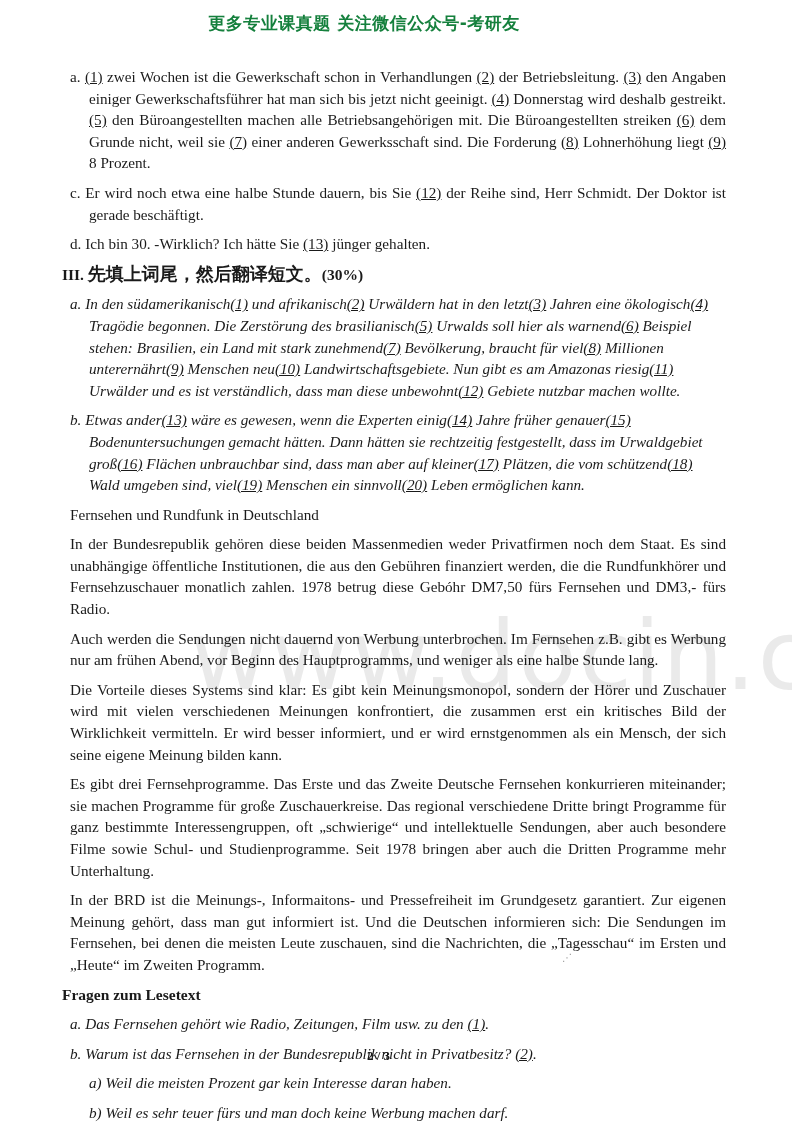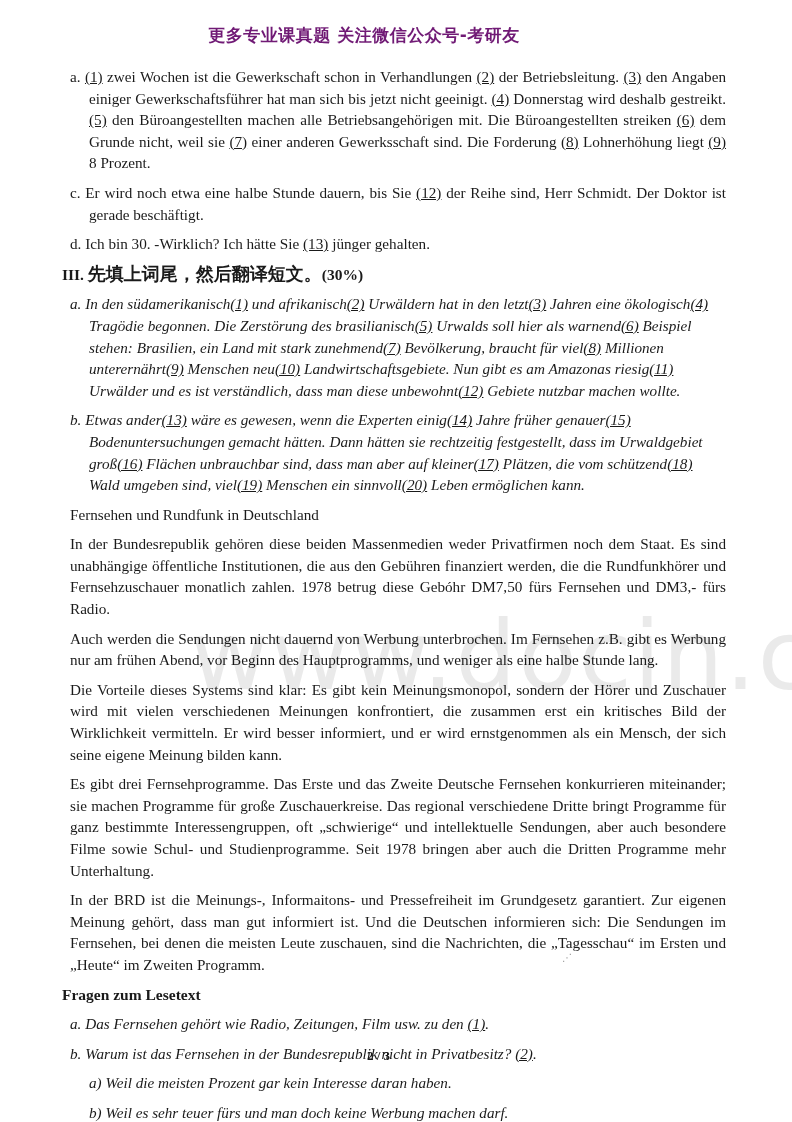--- a/index.html
+++ b/index.html
@@ -1,20 +1,20 @@
 <!DOCTYPE html>
 <html><head>
 <meta charset="utf-8">
 <style>
   html, body { margin: 0; padding: 0; background: #ffffff; }
   body { width: 792px; height: 1122px; position: relative; overflow: hidden;
          font-family: "Liberation Serif", "DejaVu Serif", serif; color: #1a1a1a; }
-  .banner { position: absolute; top: 24px; left: 0; width: 728px; text-align: center;
+  .banner { position: absolute; top: 12px; left: 0; width: 728px; text-align: center;
             font-family: "DejaVu Sans", "Liberation Sans", sans-serif; font-weight: bold;
-            font-size: 17px; color: #701a75; letter-spacing: 0.5px; }
+            font-size: 17px; color: #15803d; letter-spacing: 0.5px; }
   .content { position: absolute; top: 58px; left: 62px; width: 672px;
              font-size: 15.2px; line-height: 21.6px; }
   .p { margin: 8px; text-align: justify; }
   .item { padding-left: 19px; text-indent: -19px; }
   .sub { padding-left: 19px; }
   .left { text-align: left; font-style: italic; }
   .heading { font-weight: bold; font-size: 15.5px; margin: 0; }
   .heading .cn { font-family: "DejaVu Sans", sans-serif; font-size: 18px; }
   u { text-decoration: underline; }
   .watermark { position: absolute; top: 600px; left: 190px; font-family: "DejaVu Sans", sans-serif;

